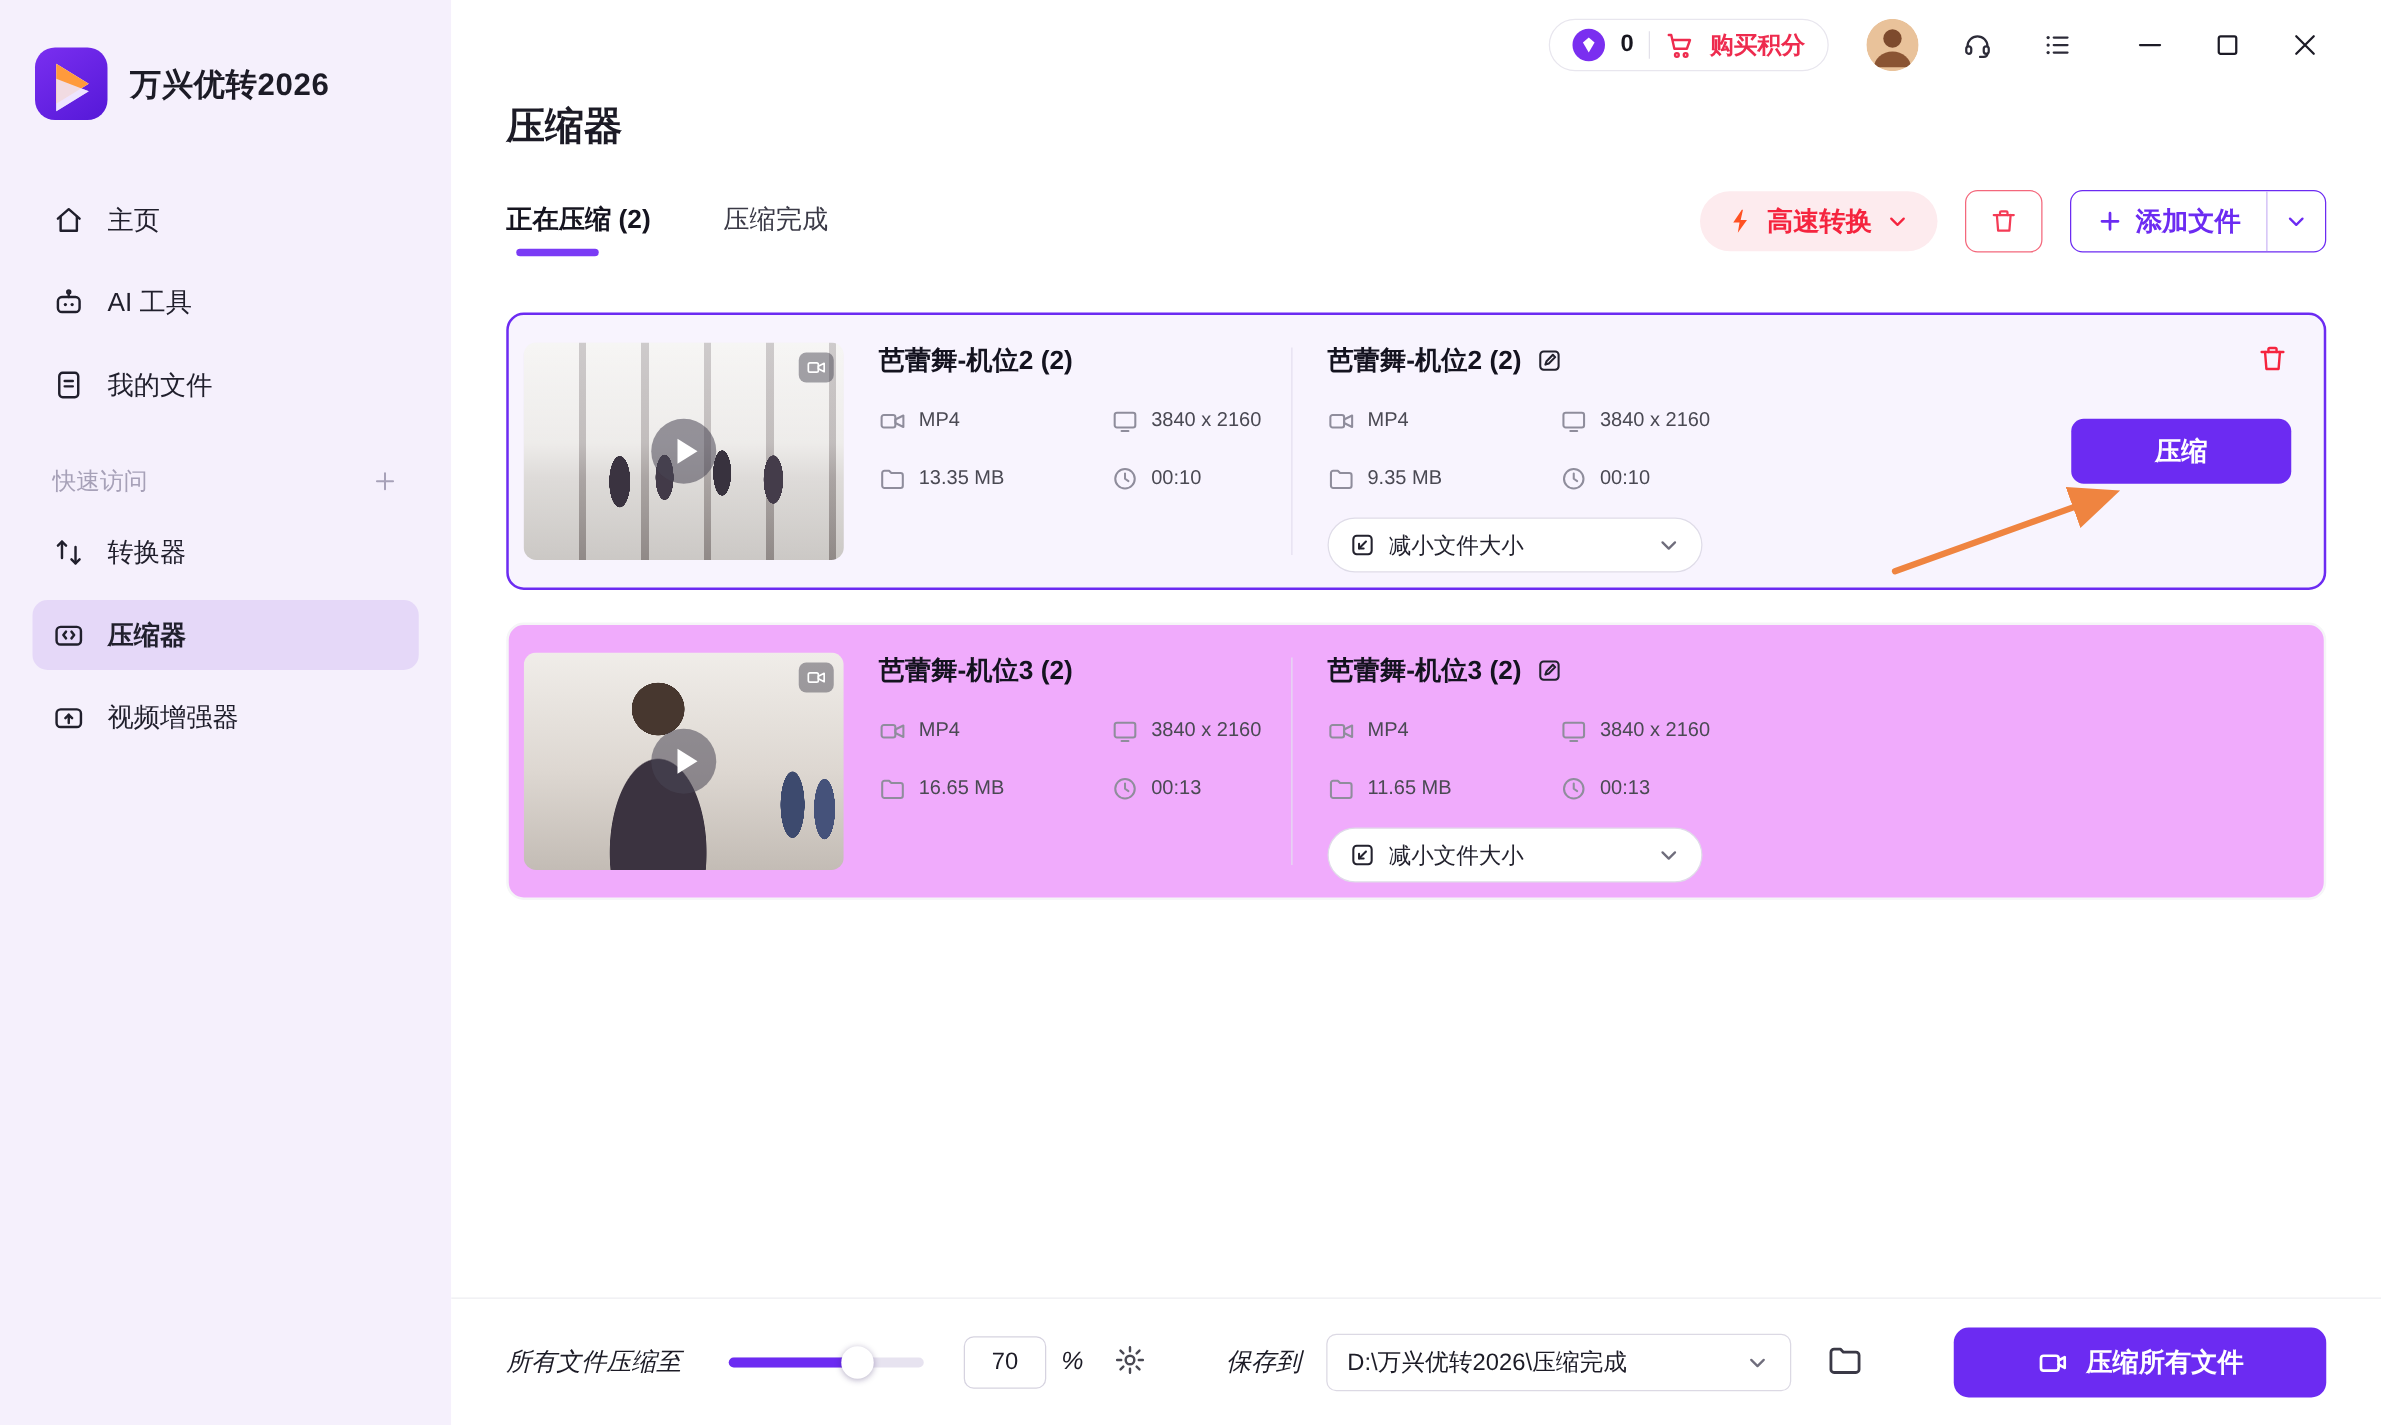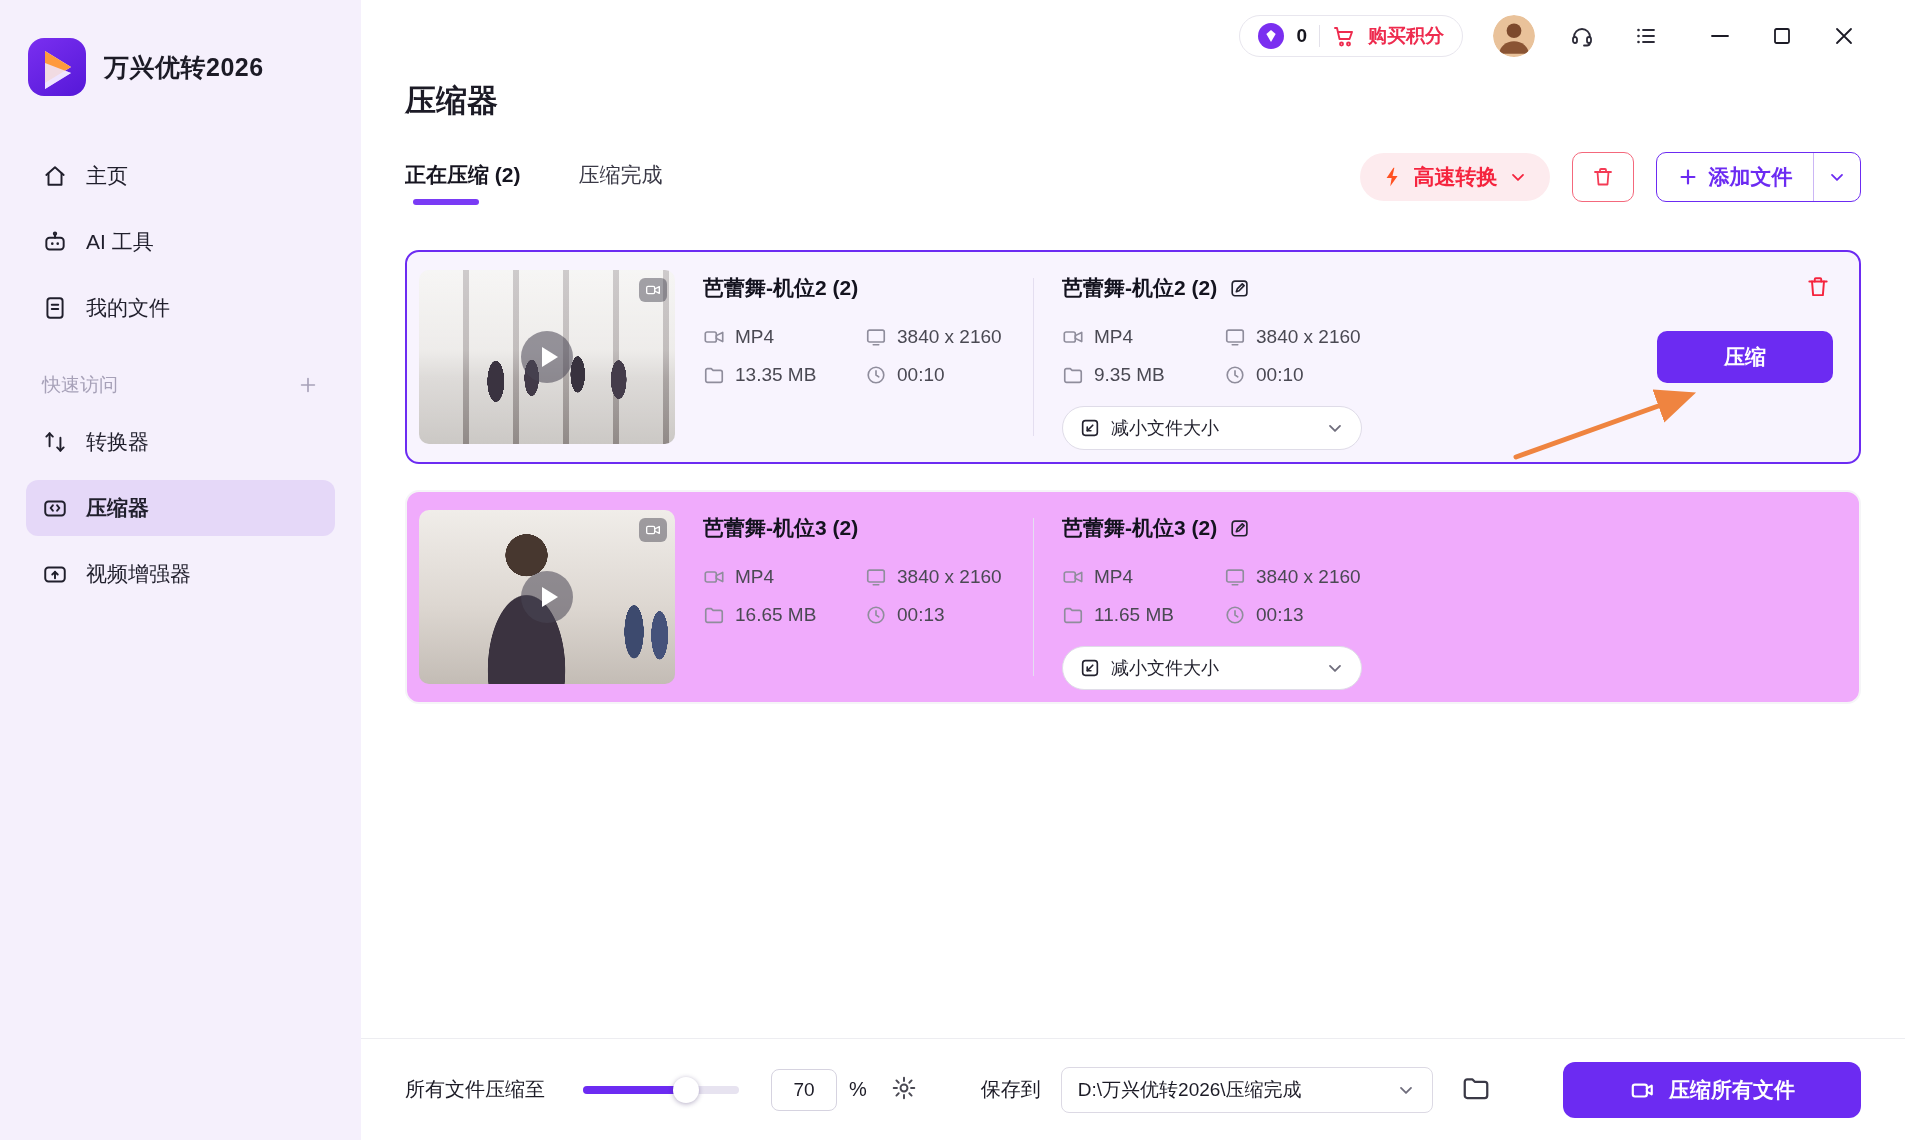--- a/index.html
+++ b/index.html
@@ -100,21 +100,21 @@
                 background:rgba(60,58,70,.45); display:flex; align-items:center; justify-content:center; color:#fff; }
   .film-badge .ic { width:16px; height:16px; stroke-width:2; }
 
   .col { align-self:flex-start; padding-top:10px; }
   .col.source { width:330px; }
   .col.output { width:330px; }
   .card-title { font-size:21px; font-weight:bold; color:#14131f; }
   .col.source .card-title { margin-bottom:24px; }
   .title-row { display:flex; align-items:center; gap:12px; margin-bottom:24px; }
   .edit-ic { width:22px; height:22px; color:#23222e; cursor:pointer; }
-  .meta { display:grid; grid-template-columns:162px auto; row-gap:16px; font-size:19px; color:#4a4953; }
+  .meta { display:grid; grid-template-columns:162px auto; row-gap:16px; font-size:16px; color:#4a4953;gap:24px; }
   .meta-item { display:flex; align-items:center; gap:10px; }
   .meta-item .ic { width:22px; height:22px; stroke:#8f8d9c; }
   .v-divider { width:1px; background:#e4def0; align-self:stretch; margin:14px 28px 14px 0; }
   .preset-select { margin-top:20px; width:300px; height:44px; border:1px solid #dfdce8; border-radius:999px;
                    background:#fff; display:flex; align-items:center; padding:0 16px; gap:10px; cursor:pointer; }
   .preset-select .label { font-size:18px; color:#23222e; flex:1; }
   .preset-select .ic.preset { width:22px; height:22px; stroke:#23222e; }
   .preset-select .chev { stroke:#6f6d7c; }
   .compress-btn { margin-left:auto; width:176px; height:52px; background:#6c2bf2; color:#fff;
                   font-size:21px; font-weight:bold; border-radius:10px; }
@@ -122,21 +122,21 @@
   .card-trash .ic { width:26px; height:26px; }
 
   
   .annot-arrow { position:absolute; left:1130px; top:365px; pointer-events:none; }
 
   .spacer { flex:1; }
 
   
   .footer { height:102px; border-top:1px solid #ededf1; margin:0 -44px; padding:0 44px;
             display:flex; align-items:center; }
-  .f-label { font-size:20px; color:#1c1b26; }
+  .f-label { font-size:20px; color:#1c1b26;font-style:italic; }
   .slider { width:156px; height:8px; background:#e7e3f0; border-radius:4px; position:relative;
             margin-left:38px; cursor:pointer; }
   .slider-fill { width:66%; height:100%; background:#6c2bf2; border-radius:4px; }
   .slider-thumb { position:absolute; left:calc(66% - 13px); top:50%; transform:translateY(-50%);
                   width:26px; height:26px; border-radius:50%; background:#fff;
                   box-shadow:0 1px 5px rgba(40,20,90,.35); }
   .pct-input { width:66px; height:42px; border:1px solid #d6d3e0; border-radius:8px; text-align:center;
                font-size:19px; color:#1c1b26; margin-left:32px; background:#fff; }
   .pct-sign { font-size:20px; margin-left:12px; }
   .settings-btn { margin-left:24px; color:#4a4953; }

